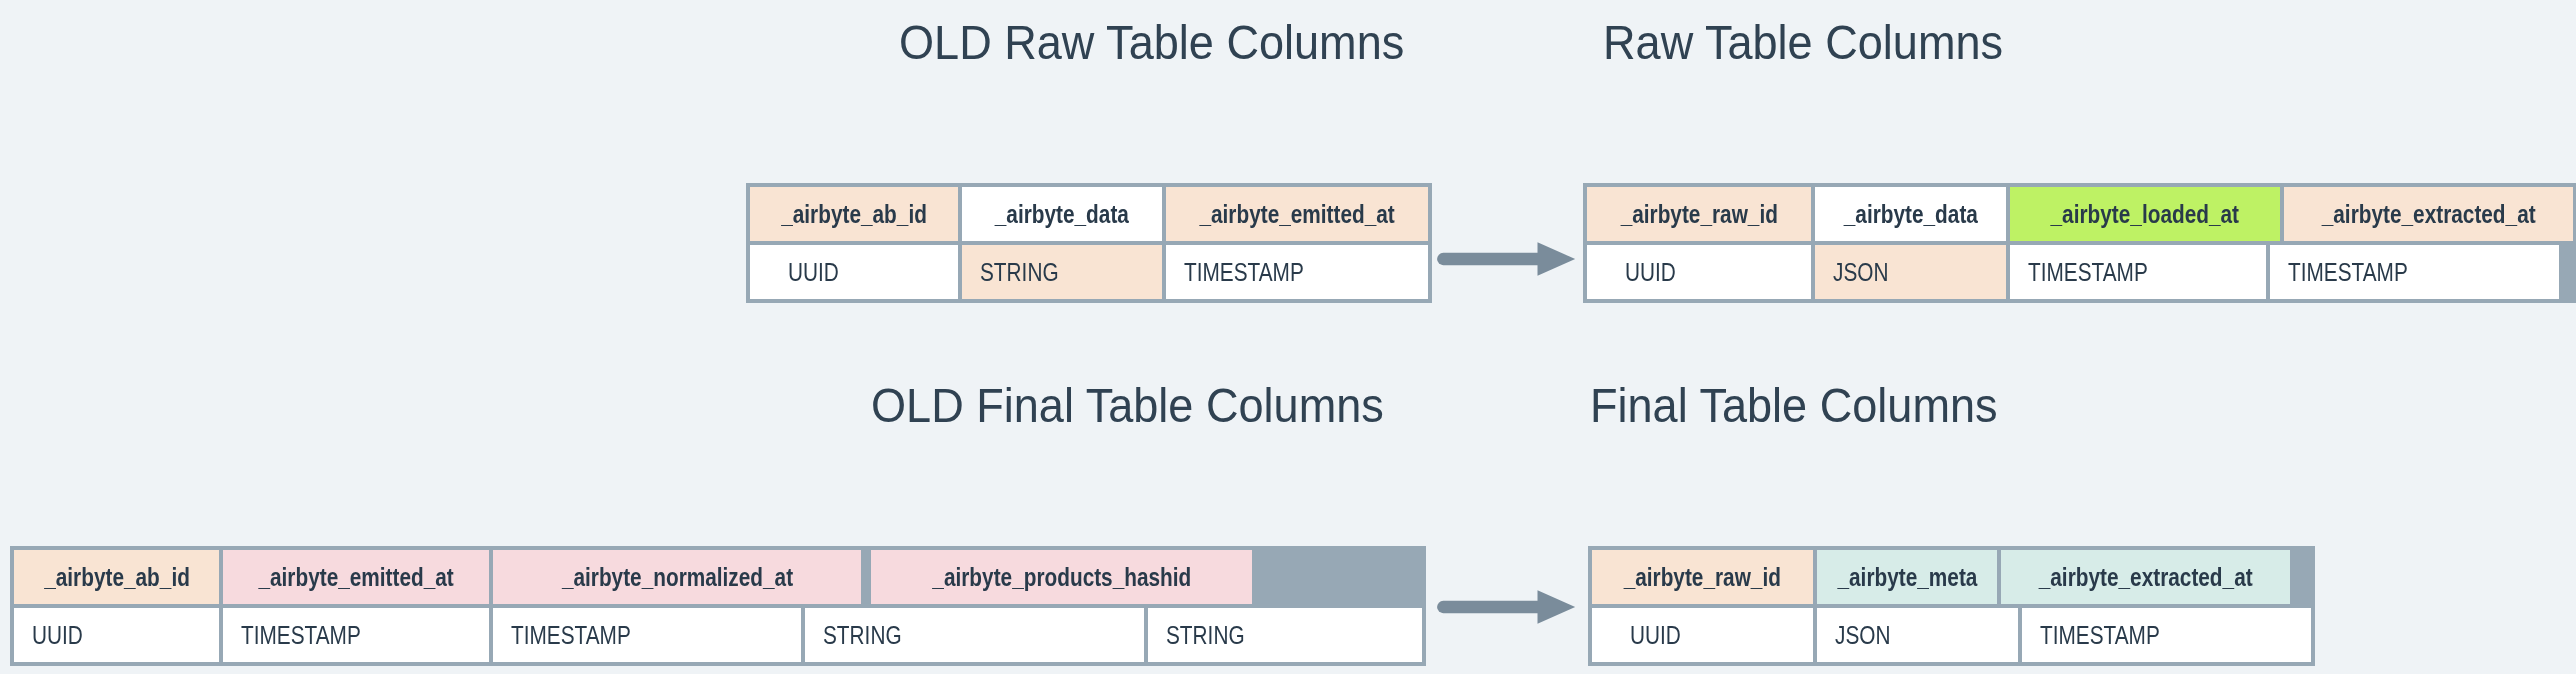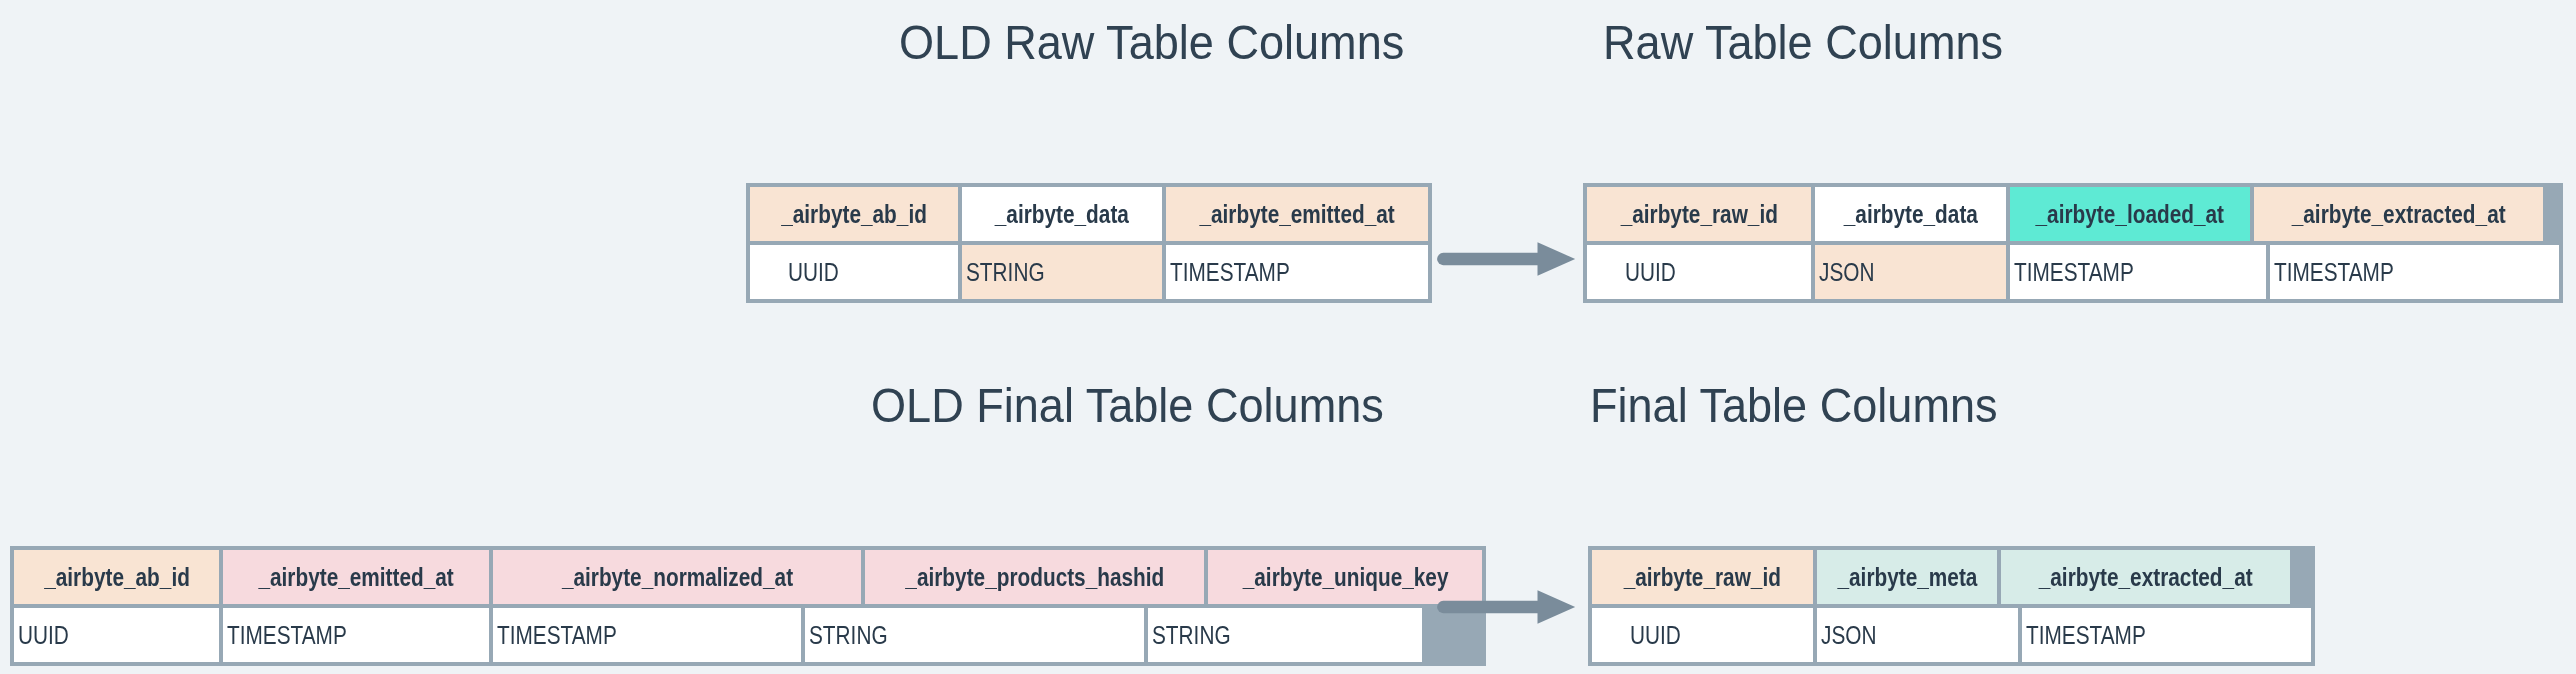--- a/index.html
+++ b/index.html
@@ -28,21 +28,21 @@
     height:54px;
     border-right:4.4px solid #97a8b5;
     background:#fff;
     display:flex;align-items:center;
     overflow:hidden;white-space:nowrap;
   }
   .cell:last-child{border-right:none;}
   .cell .ct{display:inline-block;transform:scaleX(0.8);}
   .th{justify-content:center;font-weight:700;font-size:26px;}
   .th .ct{transform-origin:center center;}
-  .td{justify-content:flex-start;font-weight:400;font-size:26px;padding-left:4px;}
+  .td{justify-content:flex-start;font-weight:400;font-size:26px;padding-left:18px;}
   .td .ct{transform-origin:left center;}
   .t1 .td:first-child, .t2 .td:first-child, .t4 .td:first-child{padding-left:38px;}
   .arrow{position:absolute;}
 </style>
 </head>
 <body>
 
 <div class="title" style="left:899px;top:17.5px;">OLD Raw Table Columns</div>
 <div class="title" style="left:1603px;top:17.5px;">Raw Table Columns</div>
 <div class="title" style="left:871px;top:381px;">OLD Final Table Columns</div>
@@ -74,21 +74,21 @@
 </div>
 
 <div class="dtable t2" style="left:1583px;top:183px;">
   <div class="row hdr">
     <div class="cell th" style="width: 228px; background-color: rgb(249, 228, 211);">
         <span class="ct">_airbyte_raw_id</span>
       </div>
     <div class="cell th" style="width: 195px; background-color: rgb(255, 255, 255);">
         <span class="ct">_airbyte_data</span>
       </div>
-    <div class="cell th" style="width: 244px; background-color: #5eead4;">
+    <div class="cell th" style="width: 274px; background-color: #bef264;">
         <span class="ct">_airbyte_loaded_at</span>
       </div>
     <div class="cell th" style="width: 289px; background-color: rgb(249, 228, 211);">
         <span class="ct">_airbyte_extracted_at</span>
       </div>
   </div>
   <div class="row">
     <div class="cell td" style="width: 228px; background-color: rgb(255, 255, 255);">
         <span class="ct">UUID</span>
       </div>
@@ -108,25 +108,22 @@
   <div class="row hdr">
     <div class="cell th" style="width: 209px; background-color: rgb(249, 228, 211);">
         <span class="ct">_airbyte_ab_id</span>
       </div>
     <div class="cell th" style="width: 270px; background-color: rgb(247, 218, 222);">
         <span class="ct">_airbyte_emitted_at</span>
       </div>
     <div class="cell th" style="width: 372px; background-color: rgb(247, 218, 222);">
         <span class="ct">_airbyte_normalized_at</span>
       </div>
-    <div class="cell th" style="width: 343px; background-color: rgb(247, 218, 222);">
+    <div class="cell th" style="width: 381px; background-color: rgb(247, 218, 222); margin-left: 6px;">
         <span class="ct">_airbyte_products_hashid</span>
-      </div>
-    <div class="cell th" style="width: 274px; background-color: rgb(247, 218, 222);">
-        <span class="ct">_airbyte_unique_key</span>
       </div>
   </div>
   <div class="row">
     <div class="cell td" style="width: 209px; background-color: rgb(255, 255, 255);">
         <span class="ct">UUID</span>
       </div>
     <div class="cell td" style="width: 270px; background-color: rgb(255, 255, 255);">
         <span class="ct">TIMESTAMP</span>
       </div>
     <div class="cell td" style="width: 312px; background-color: rgb(255, 255, 255);">

